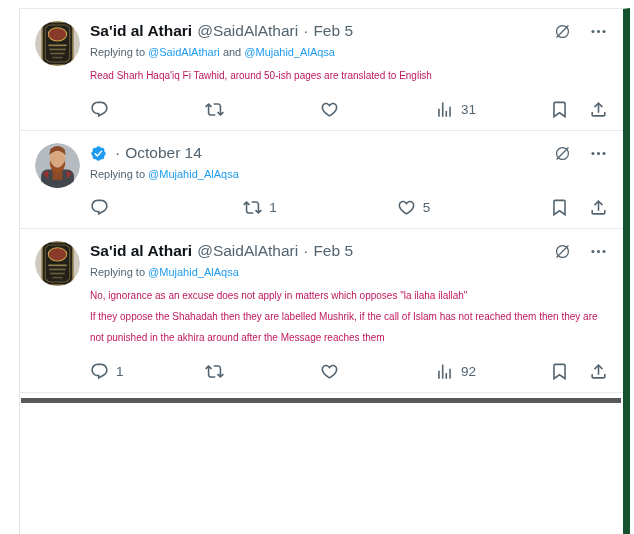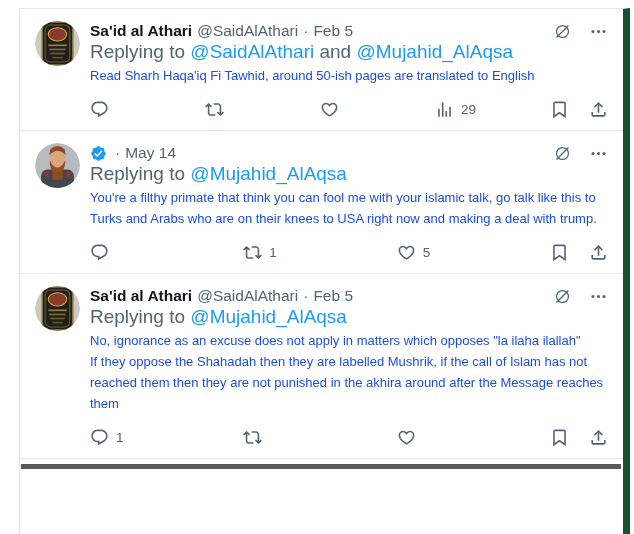--- a/index.html
+++ b/index.html
@@ -42,26 +42,26 @@
     line-height: 20px;
     white-space: nowrap;
   }
   .name { font-weight: 700; color: #0f1419; margin-right: 5px; }
   .badge { width: 17px; height: 17px; margin-right: 3px; flex-shrink: 0; }
   .handle, .dot, .date { color: #536471; }
   .dot { margin: 0 5px; }
   .header-spacer { flex: 1; }
   .header-icons { display: flex; align-items: center; gap: 17px; color: #536471; }
   .hicon { width: 19px; height: 19px; cursor: pointer; }
-  .replying { font-size: 19px; line-height: 20px; color: #536471; margin-top: 1px; }
+  .replying { font-size: 11px; line-height: 20px; color: #536471; margin-top: 1px; }
   .mention { color: #1d9bf0; cursor: pointer; }
   .body {
-    font-size: 13px;
+    font-size: 10px;
     line-height: 21px;
-    color: #1d4ed8;
+    color: #be185d;
     margin-top: 3px;
     white-space: pre-line;
     word-wrap: break-word;
   }
   .actions {
     display: flex;
     align-items: center;
     margin-top: 11px;
     height: 24px;
     color: #536471;
@@ -188,21 +188,21 @@
         <div class="action">
           <svg viewBox="0 0 24 24">
               <use href="#i-like"></use>
             </svg>
           <span></span>
         </div>
         <div class="action">
           <svg viewBox="0 0 24 24">
               <use href="#i-views"></use>
             </svg>
-          <span>29</span>
+          <span>31</span>
         </div>
         <div class="action-right">
           <svg class="ricon" viewBox="0 0 24 24">
               <use href="#i-bookmark"></use>
             </svg>
           <svg class="ricon" viewBox="0 0 24 24">
               <use href="#i-share"></use>
             </svg>
         </div>
       </div>
@@ -214,36 +214,35 @@
       <svg viewBox="0 0 44 44">
           <use href="#av-portrait"></use>
         </svg>
     </div>
     <div class="content">
       <div class="header">
         <svg class="badge" viewBox="0 0 24 24">
             <use href="#i-badge"></use>
           </svg>
         <span class="dot">·</span>
-        <span class="date">May 14</span>
+        <span class="date">October 14</span>
         <span class="header-spacer"></span>
         <span class="header-icons">
           <svg class="hicon" viewBox="0 0 24 24">
               <use href="#i-grok"></use>
             </svg>
           <svg class="hicon" viewBox="0 0 24 24">
               <use href="#i-more"></use>
             </svg>
         </span>
       </div>
       <div class="replying">
         <span>Replying to</span>
         <span class="mention">@Mujahid_AlAqsa</span>
       </div>
-      <div class="body">You're a filthy primate that think you can fool me with your islamic talk, go talk like this to Turks and Arabs who are on their knees to USA right now and making a deal with trump.</div>
       <div class="actions">
         <div class="action">
           <svg viewBox="0 0 24 24">
               <use href="#i-reply"></use>
             </svg>
           <span></span>
         </div>
         <div class="action">
           <svg viewBox="0 0 24 24">
               <use href="#i-repost"></use>
@@ -308,20 +307,26 @@
               <use href="#i-repost"></use>
             </svg>
           <span></span>
         </div>
         <div class="action">
           <svg viewBox="0 0 24 24">
               <use href="#i-like"></use>
             </svg>
           <span></span>
         </div>
+        <div class="action">
+          <svg viewBox="0 0 24 24">
+              <use href="#i-views"></use>
+            </svg>
+          <span>92</span>
+        </div>
         <div class="action-right">
           <svg class="ricon" viewBox="0 0 24 24">
               <use href="#i-bookmark"></use>
             </svg>
           <svg class="ricon" viewBox="0 0 24 24">
               <use href="#i-share"></use>
             </svg>
         </div>
       </div>
     </div>

